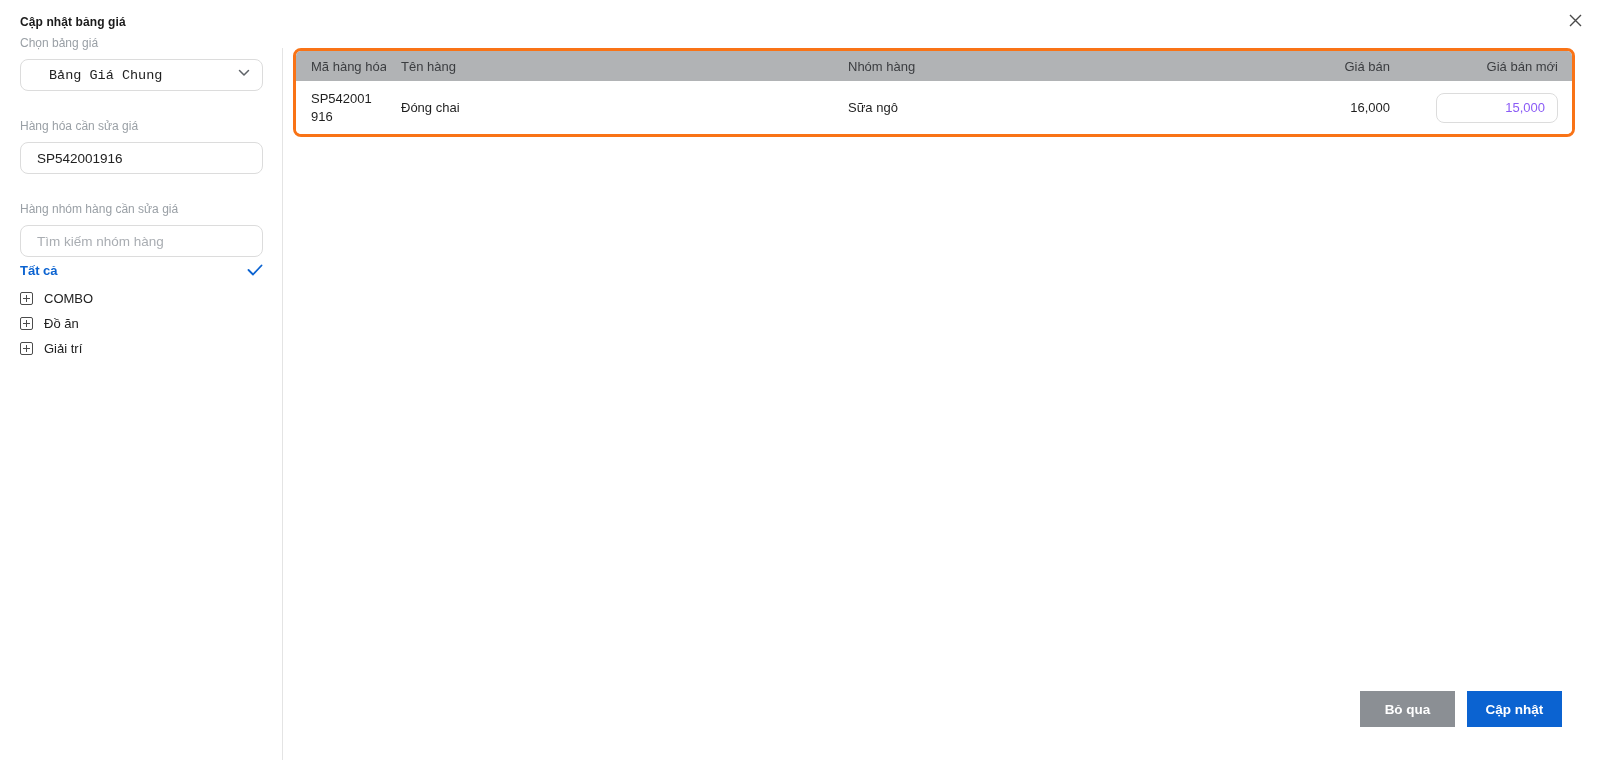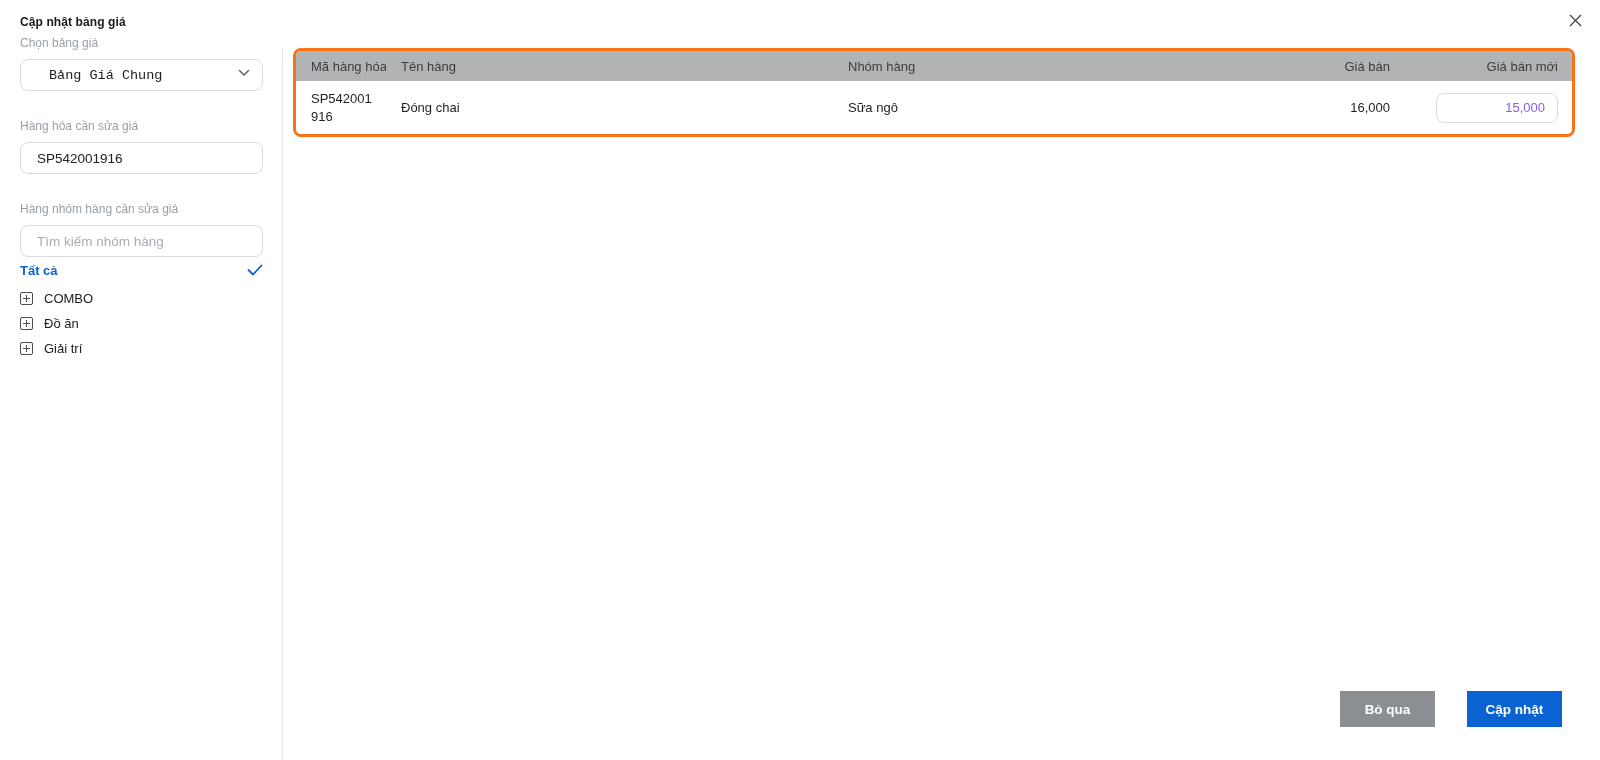--- a/index.html
+++ b/index.html
@@ -113,21 +113,21 @@
   .footer {
     position: absolute; right: 38px; bottom: 33px;
     display: flex; gap: 12px;
   }
   .btn {
     min-width: 95px; height: 36px; border: none; border-radius: 0;
     font-family: inherit; font-size: 13.5px; font-weight: bold; color: #fff;
     padding: 0 18px; cursor: pointer;
   }
   .btn.cancel { background: #8b8f94; }
-  .btn.submit { background: #0b63d1; margin-left: 20px; }
+  .btn.submit { background: #0b63d1; }
 
   svg { display: block; }
 </style>
 </head>
 <body>
 
 <div class="dialog">
 
   <div class="dialog-title">Cập nhật bảng giá</div>
 

